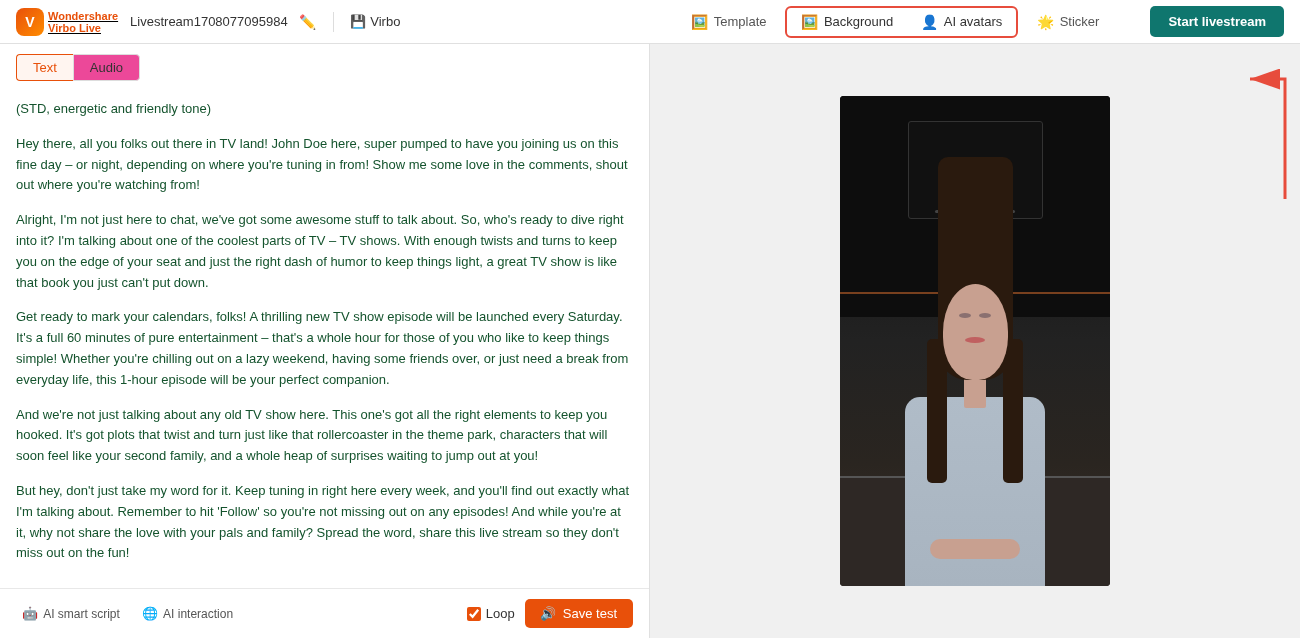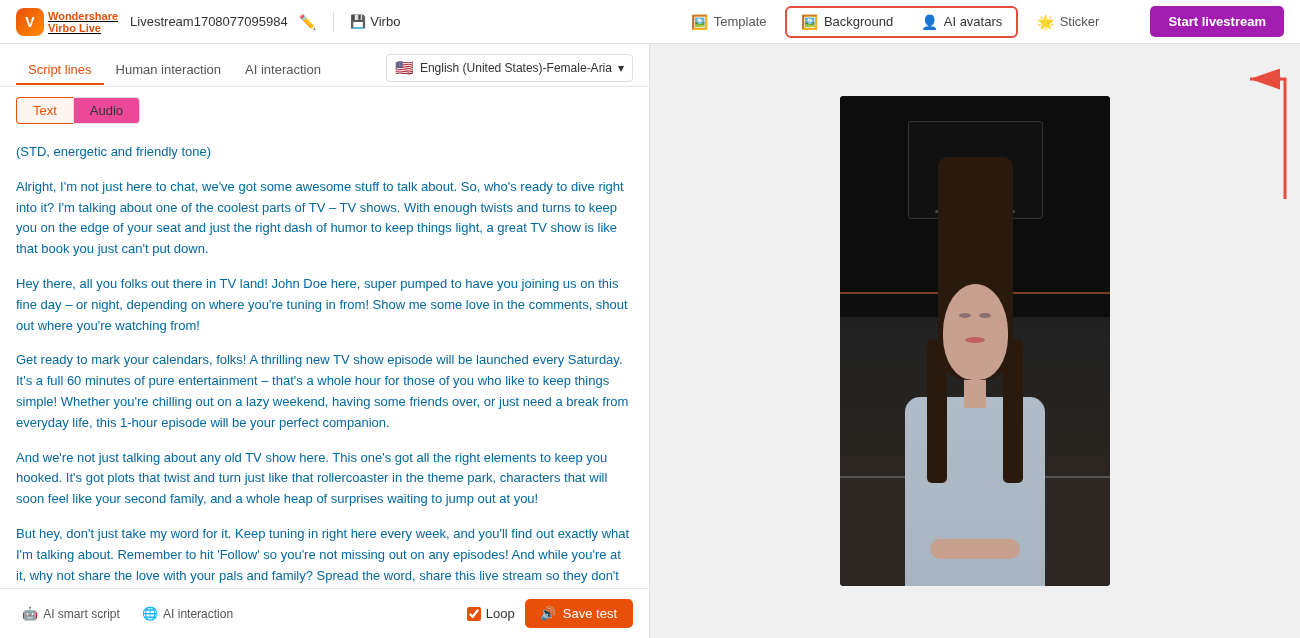--- a/index.html
+++ b/index.html
@@ -20,21 +20,21 @@
     .header-tab {
       display: flex; align-items: center; gap: 5px; padding: 6px 14px;
       font-size: 13px; color: #555; cursor: pointer; border-radius: 4px;
       border: 1.5px solid transparent;
     }
     .header-tab.active {
       border: 2px solid #e74c3c; border-radius: 6px; color: #333;
     }
     .header-tab-icon { font-size: 14px; }
     .start-btn {
-      background: #a21caf; color: #fff; border: none; padding: 8px 18px;
+      background: #0f766e; color: #fff; border: none; padding: 8px 18px;
       border-radius: 5px; font-size: 13px; font-weight: 600; cursor: pointer;
       margin-left: 24px;
     }
 
     
     .main { display: flex; height: calc(638px - 44px); }
 
     
     .left-panel { width: 650px; background: #fff; border-right: 1px solid #e0e0e0; display: flex; flex-direction: column; }
 
@@ -53,21 +53,21 @@
     .toggle-row { display: flex; padding: 10px 16px 6px; gap: 0; }
     .toggle-btn {
       font-size: 13px; padding: 5px 16px; border: 1px solid #ddd; cursor: pointer;
       background: #ec4899; color: #333;
     }
     .toggle-btn:first-child { border-radius: 4px 0 0 4px; border-right: none; }
     .toggle-btn:last-child { border-radius: 0 4px 4px 0; }
     .toggle-btn.active { background: #fff5f0; color: #e8500a; border-color: #e8500a; z-index: 1; position: relative; }
 
     
-    .script-content { flex: 1; overflow-y: auto; padding: 12px 16px; color: #0369a1; line-height: 1.6; font-size: 13px; }
+    .script-content { flex: 1; overflow-y: auto; padding: 12px 16px; color: #14532d; line-height: 1.6; font-size: 13px; }
     .script-content p { margin-bottom: 14px; }
     .scrollbar-area::-webkit-scrollbar { width: 6px; }
     .scrollbar-area::-webkit-scrollbar-thumb { background: #ccc; border-radius: 3px; }
 
     
     .bottom-bar {
       display: flex; align-items: center; padding: 10px 16px; border-top: 1px solid #e8e8e8;
       gap: 10px; background: #fff;
     }
     .bottom-btn {
@@ -152,46 +152,30 @@
       <span>Sticker</span>
     </div>
   </div>
   <button class="start-btn">Start livestream</button>
 </div>
 
 <div class="main">
 
   <div class="left-panel">
 
-    <div class="script-tabs">
-      <div class="script-tab active">
-        <span>Script lines</span>
-      </div>
-      <div class="script-tab">
-        <span>Human interaction</span>
-      </div>
-      <div class="script-tab">
-        <span>AI interaction</span>
-      </div>
-      <div class="lang-selector">
-        <span class="flag">🇺🇸</span>
-        <span>English (United States)-Female-Aria</span>
-        <span>▾</span>
-      </div>
-    </div>
 
     <div class="toggle-row">
       <button class="toggle-btn active">Text</button>
       <button class="toggle-btn">Audio</button>
     </div>
 
     <div class="script-content scrollbar-area">
       <p>(STD, energetic and friendly tone)</p>
+      <p>Hey there, all you folks out there in TV land! John Doe here, super pumped to have you joining us on this fine day – or night, depending on where you're tuning in from! Show me some love in the comments, shout out where you're watching from!</p>
       <p>Alright, I'm not just here to chat, we've got some awesome stuff to talk about. So, who's ready to dive right into it? I'm talking about one of the coolest parts of TV – TV shows. With enough twists and turns to keep you on the edge of your seat and just the right dash of humor to keep things light, a great TV show is like that book you just can't put down.</p>
-      <p>Hey there, all you folks out there in TV land! John Doe here, super pumped to have you joining us on this fine day – or night, depending on where you're tuning in from! Show me some love in the comments, shout out where you're watching from!</p>
       <p>Get ready to mark your calendars, folks! A thrilling new TV show episode will be launched every Saturday. It's a full 60 minutes of pure entertainment – that's a whole hour for those of you who like to keep things simple! Whether you're chilling out on a lazy weekend, having some friends over, or just need a break from everyday life, this 1-hour episode will be your perfect companion.</p>
       <p>And we're not just talking about any old TV show here. This one's got all the right elements to keep you hooked. It's got plots that twist and turn just like that rollercoaster in the theme park, characters that will soon feel like your second family, and a whole heap of surprises waiting to jump out at you!</p>
       <p>But hey, don't just take my word for it. Keep tuning in right here every week, and you'll find out exactly what I'm talking about. Remember to hit 'Follow' so you're not missing out on any episodes! And while you're at it, why not share the love with your pals and family? Spread the word, share this live stream so they don't miss out on the fun!</p>
 
     </div>
 
     <div class="bottom-bar">
       <button class="bottom-btn">
         <span class="ai-icon">🤖</span>
         <span>AI smart script</span>

